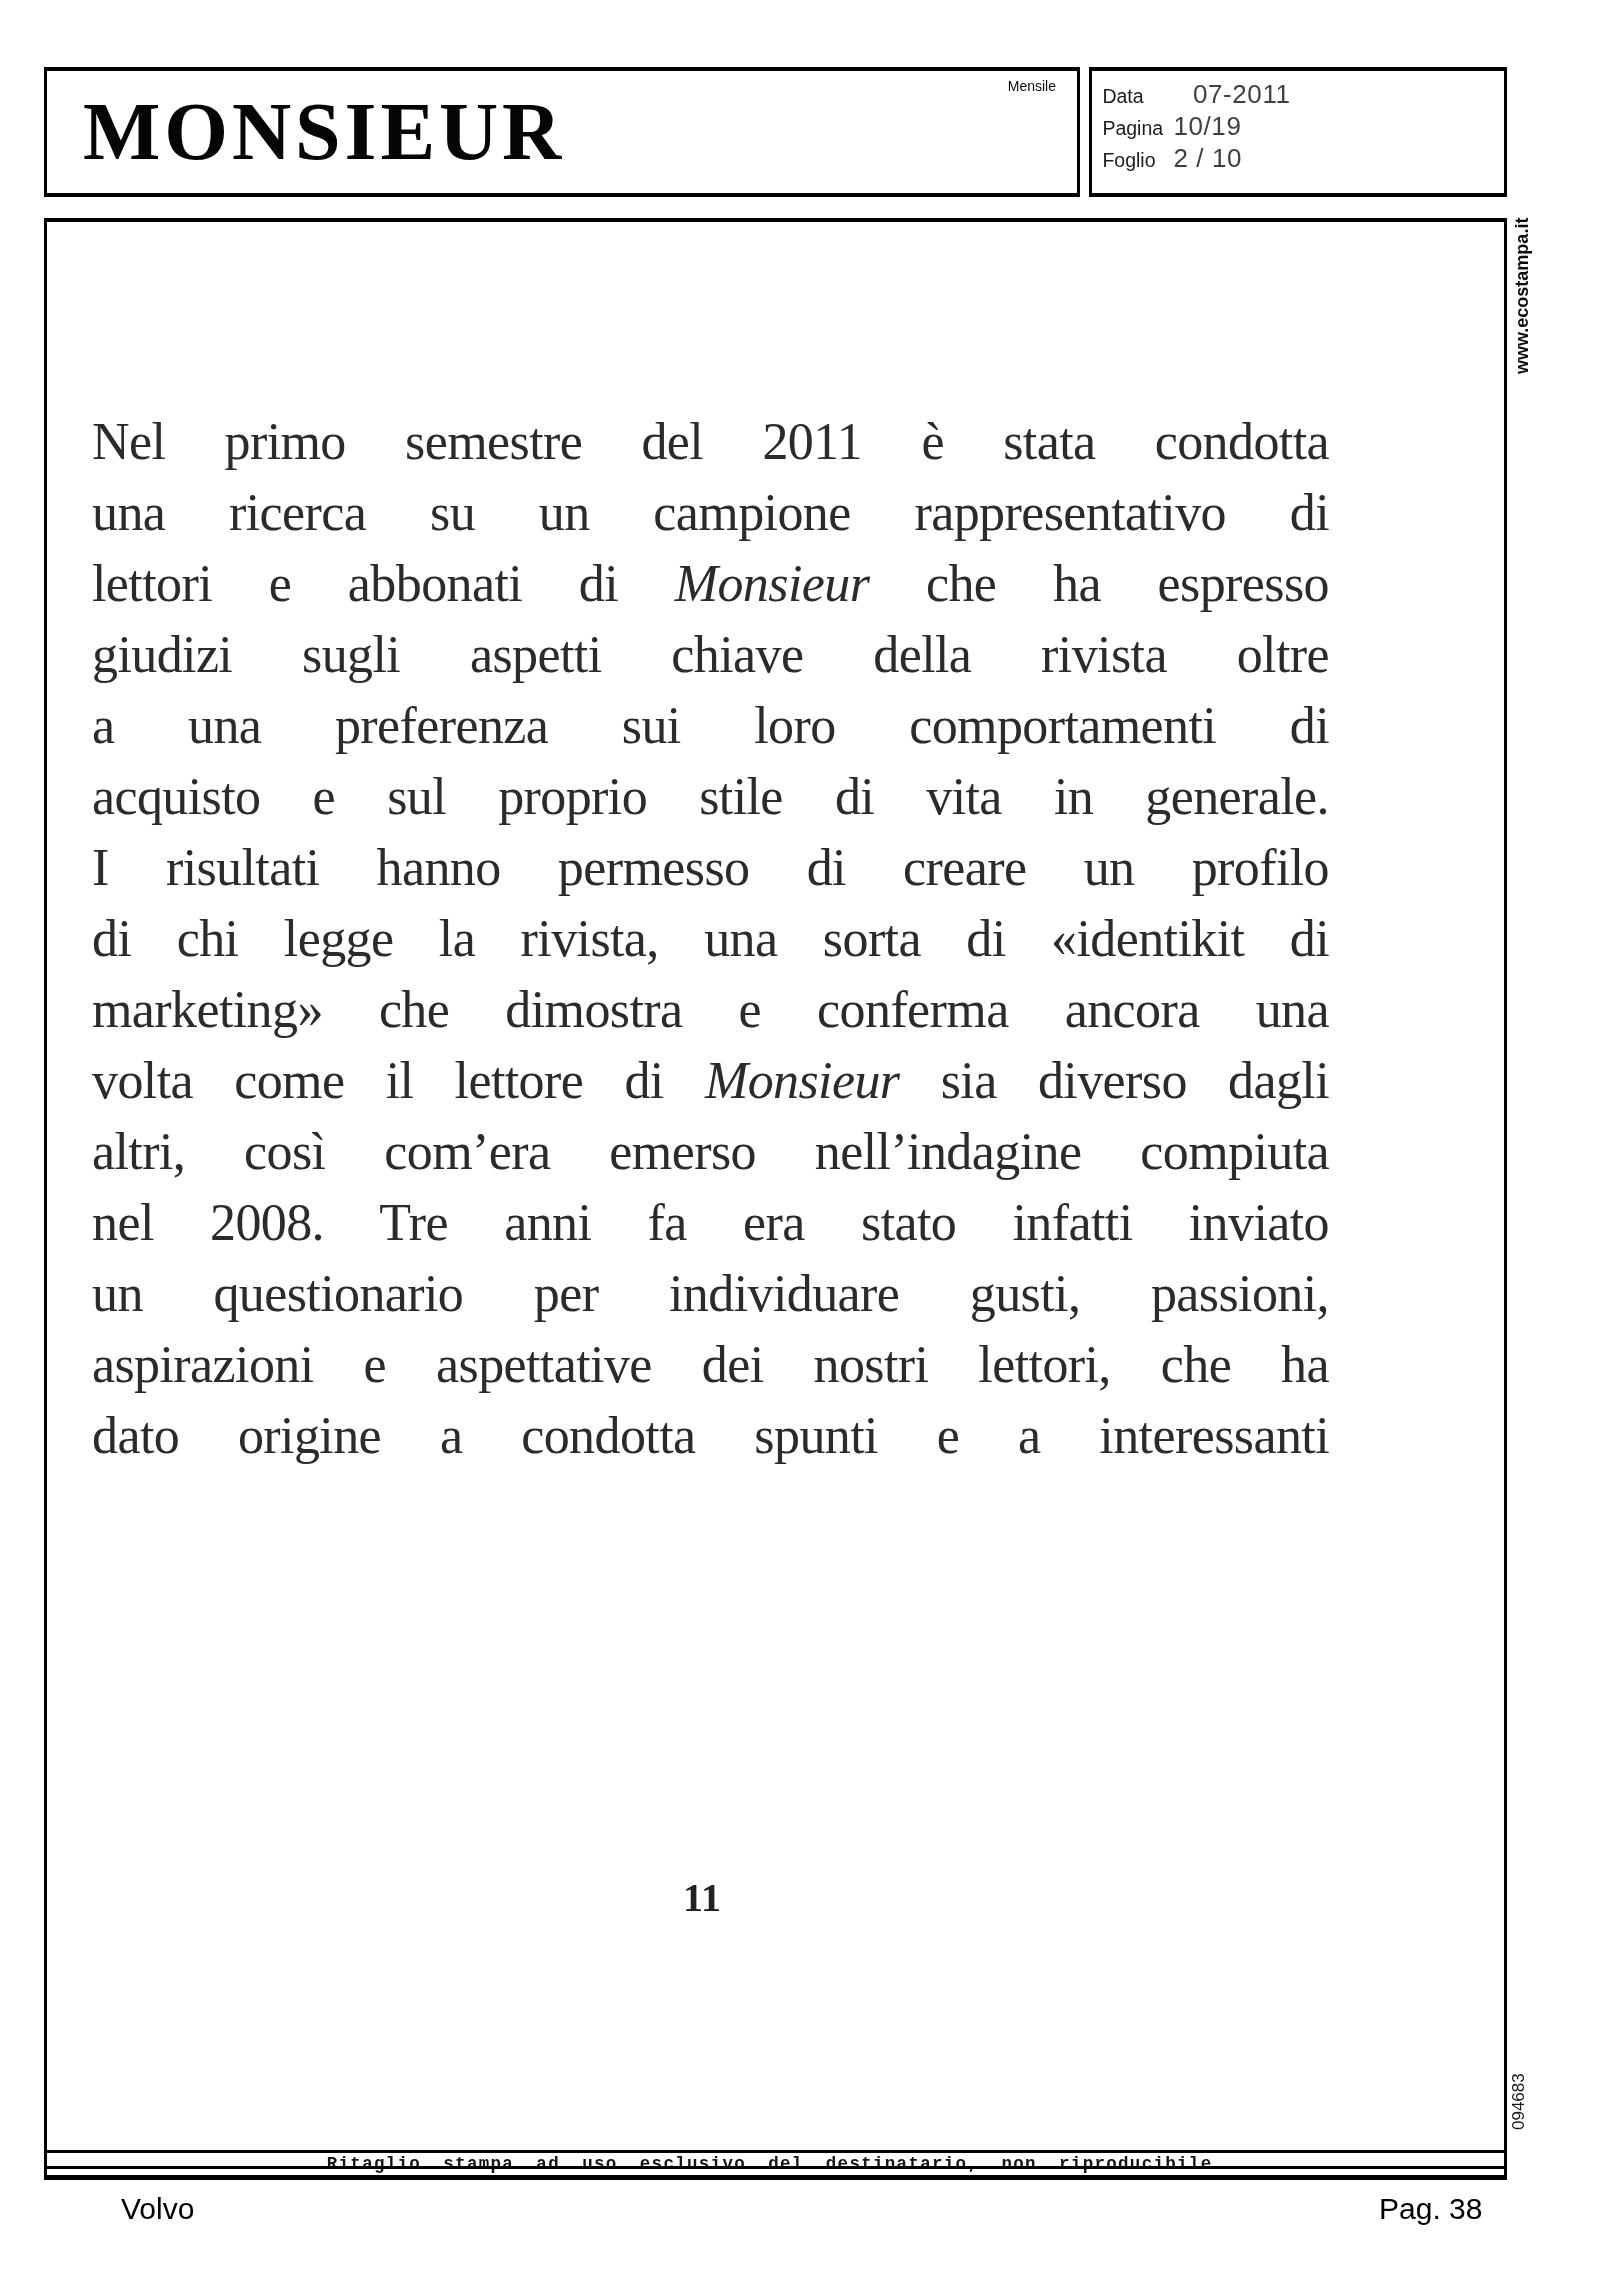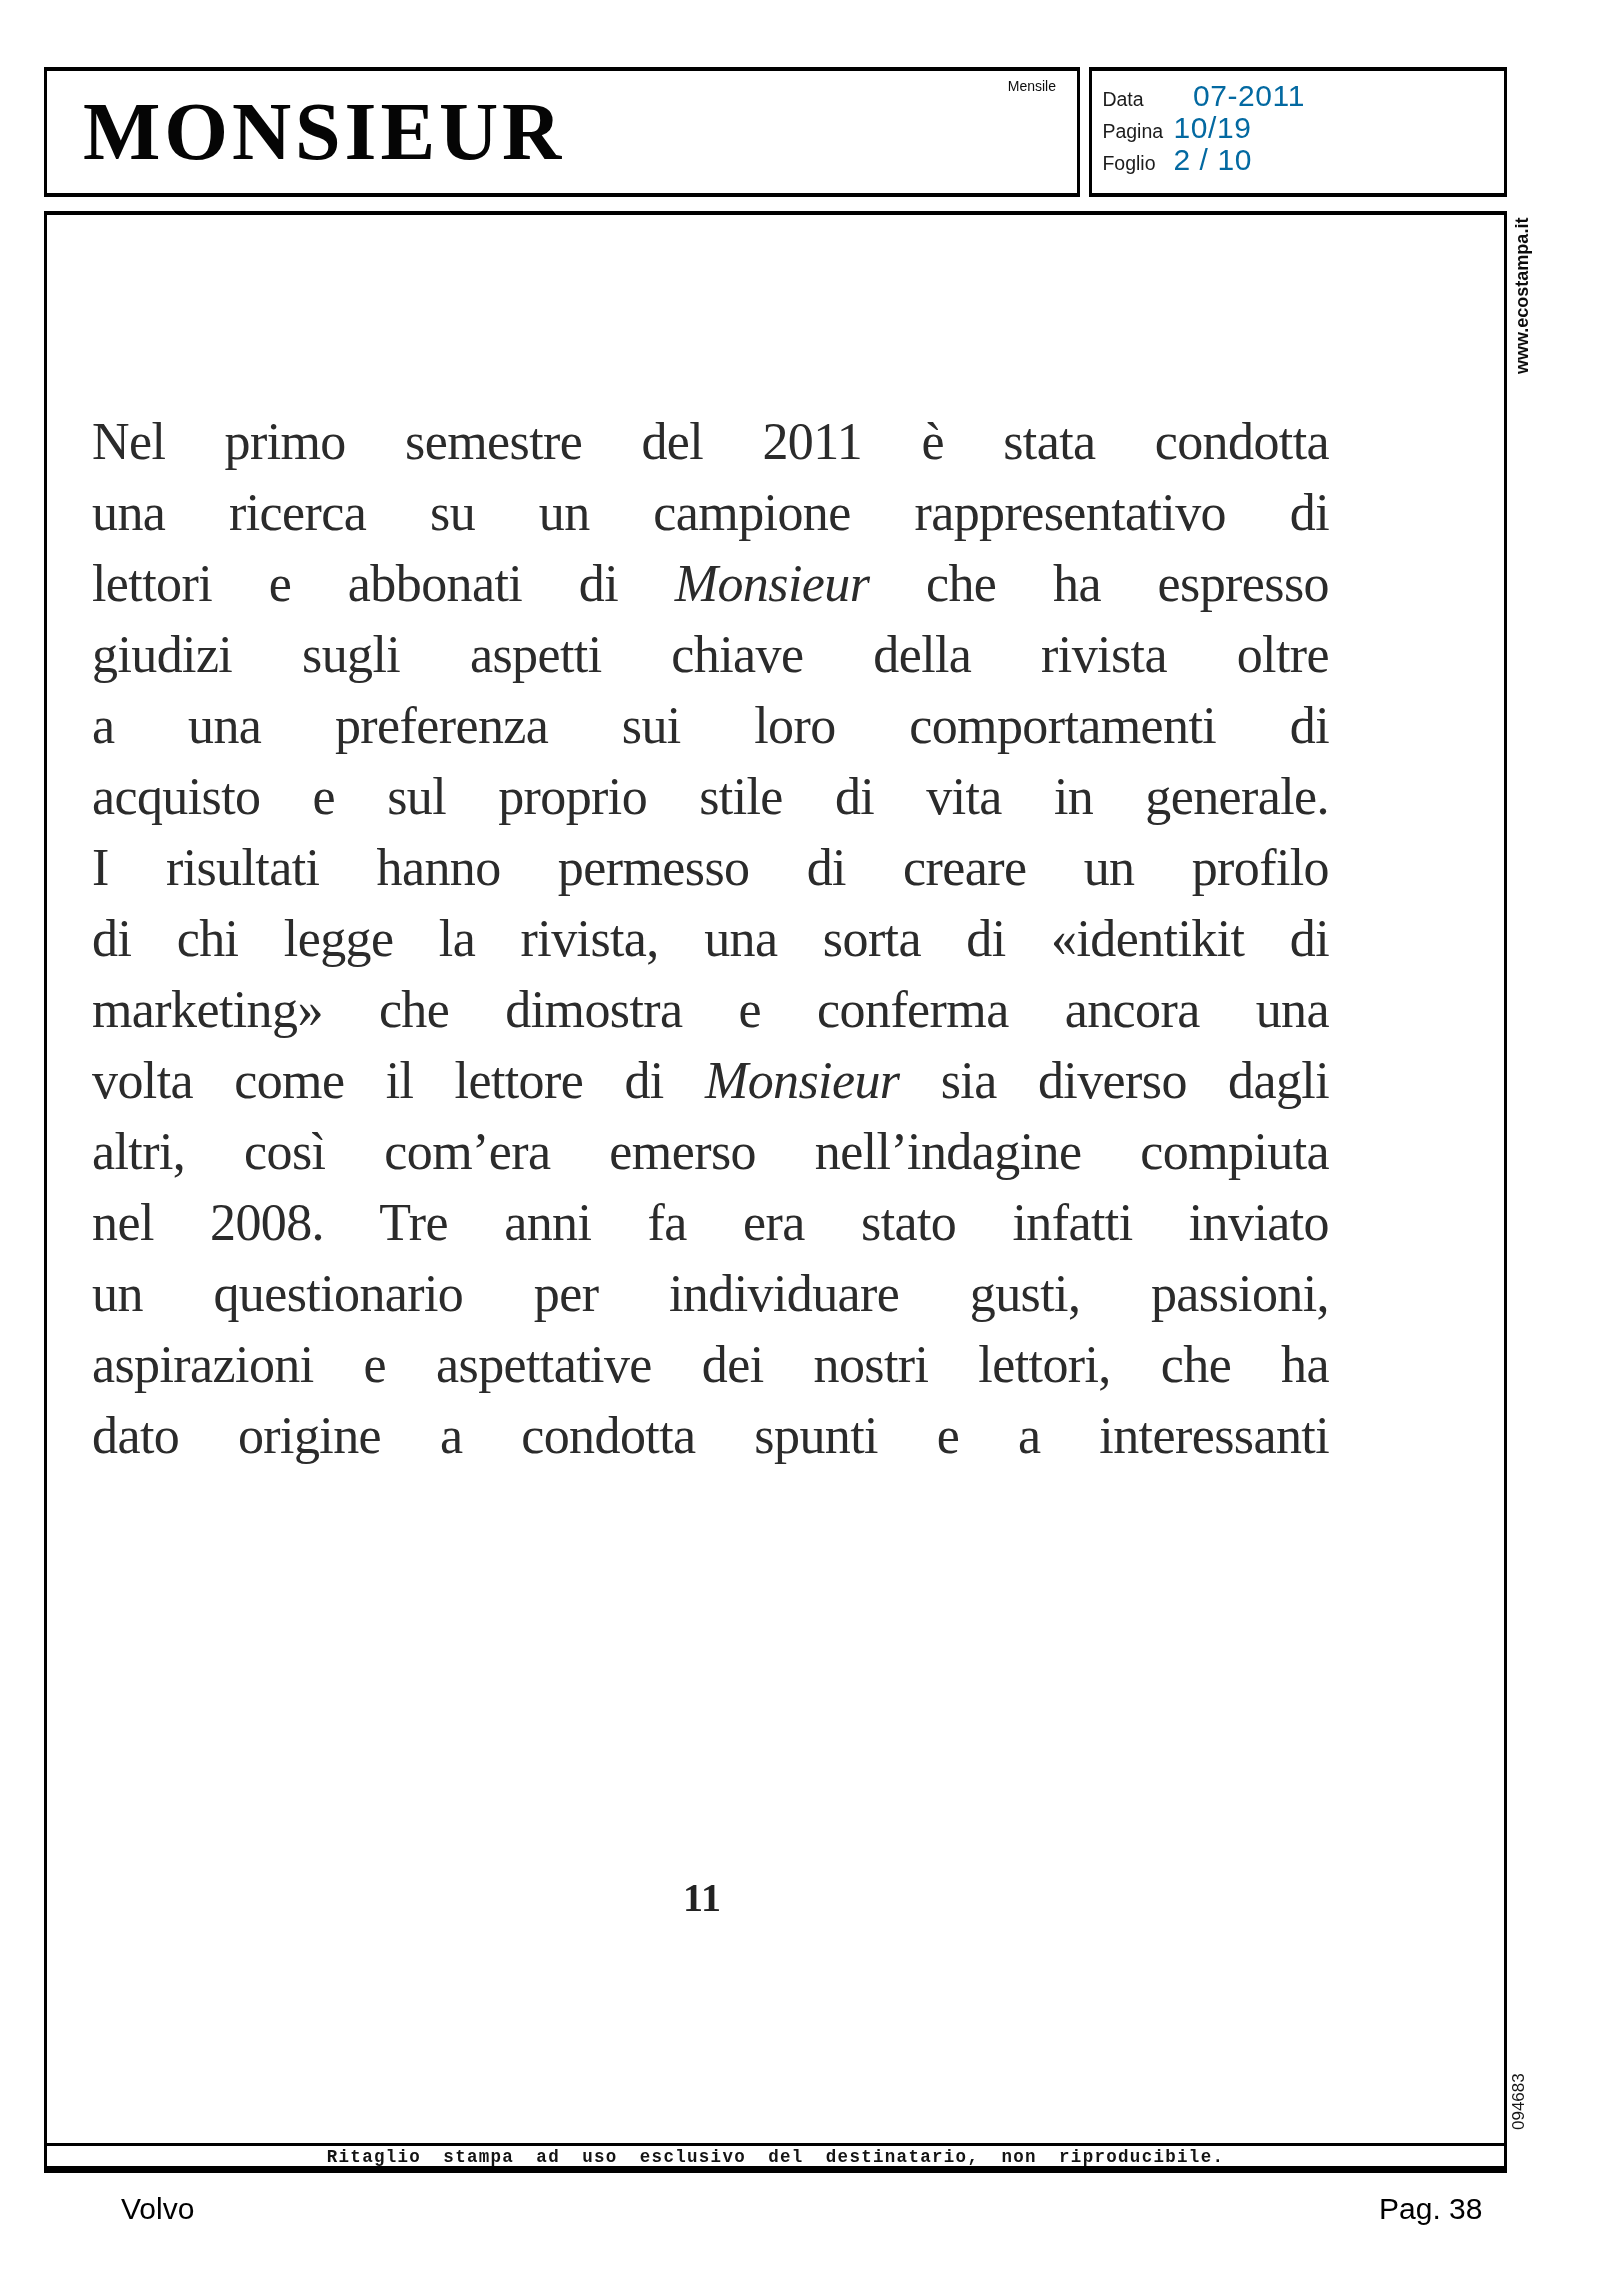--- a/index.html
+++ b/index.html
@@ -24,25 +24,25 @@
       font-size:14px; color:#0d0d0d; line-height:1.1;
     }
     .meta-box {
       position:absolute; left:1089px; top:67px; width:418px; height:130px;
       box-sizing:border-box; background:#fff;
       border:3.2px solid #000; border-top-width:4.5px; border-bottom-width:4.5px;
       padding:8.4px 0 0 10.4px;
     }
     .meta-row { display:flex; align-items:baseline; height:32px; }
     .meta-label { width:71px; font-size:19.5px; color:#1c1c1c; }
-    .meta-value { font-size:30px; color:#0369a1; letter-spacing:0.6px; white-space:nowrap; }
+    .meta-value { font-size:26px; color:#404040; letter-spacing:0.6px; white-space:nowrap; }
     .meta-row:first-child .meta-value { margin-left:19.5px; }
     
     .clip-frame {
-      position:absolute; left:44px; top:211px; width:1463px; height:1962px;
+      position:absolute; left:44px; top:218px; width:1463px; height:1962px;
       box-sizing:border-box; background:#fff;
       border:3.2px solid #000; border-top-width:4.5px; border-right-width:3.9px; border-bottom-width:5.2px;
       display:flex; flex-direction:column;
     }
     .clip-content { flex:1 1 auto; position:relative; }
     .ritaglio-strip {
       flex:0 0 auto; height:22px; border-top:3.9px solid #000;
       display:flex; align-items:center; justify-content:center;
     }
     .ritaglio-text {

